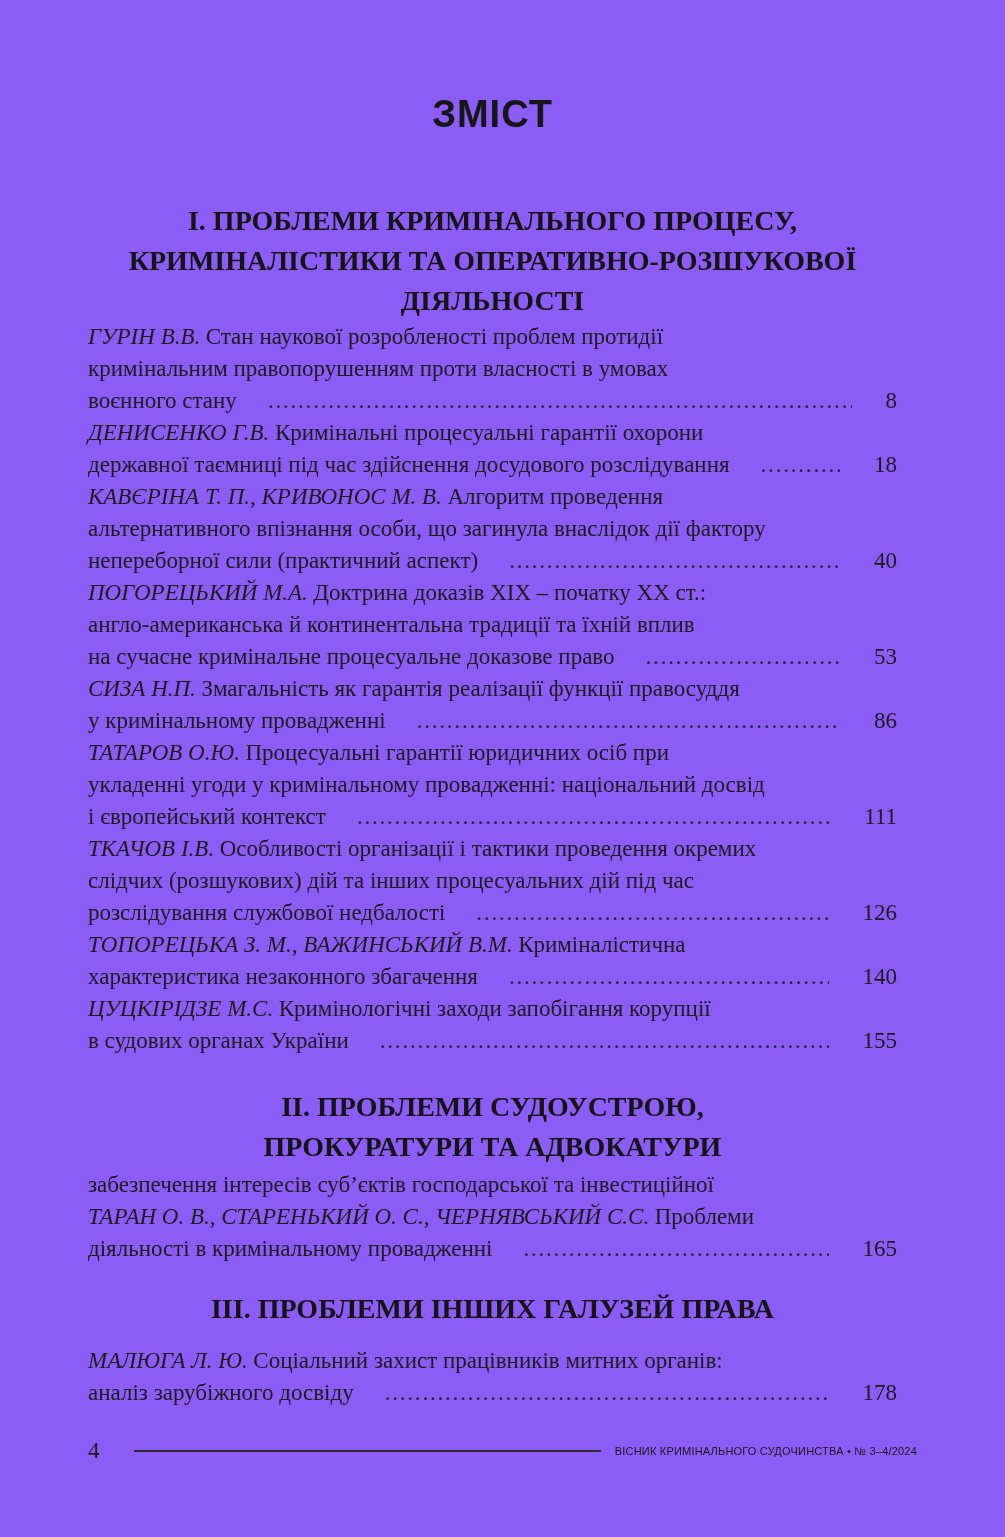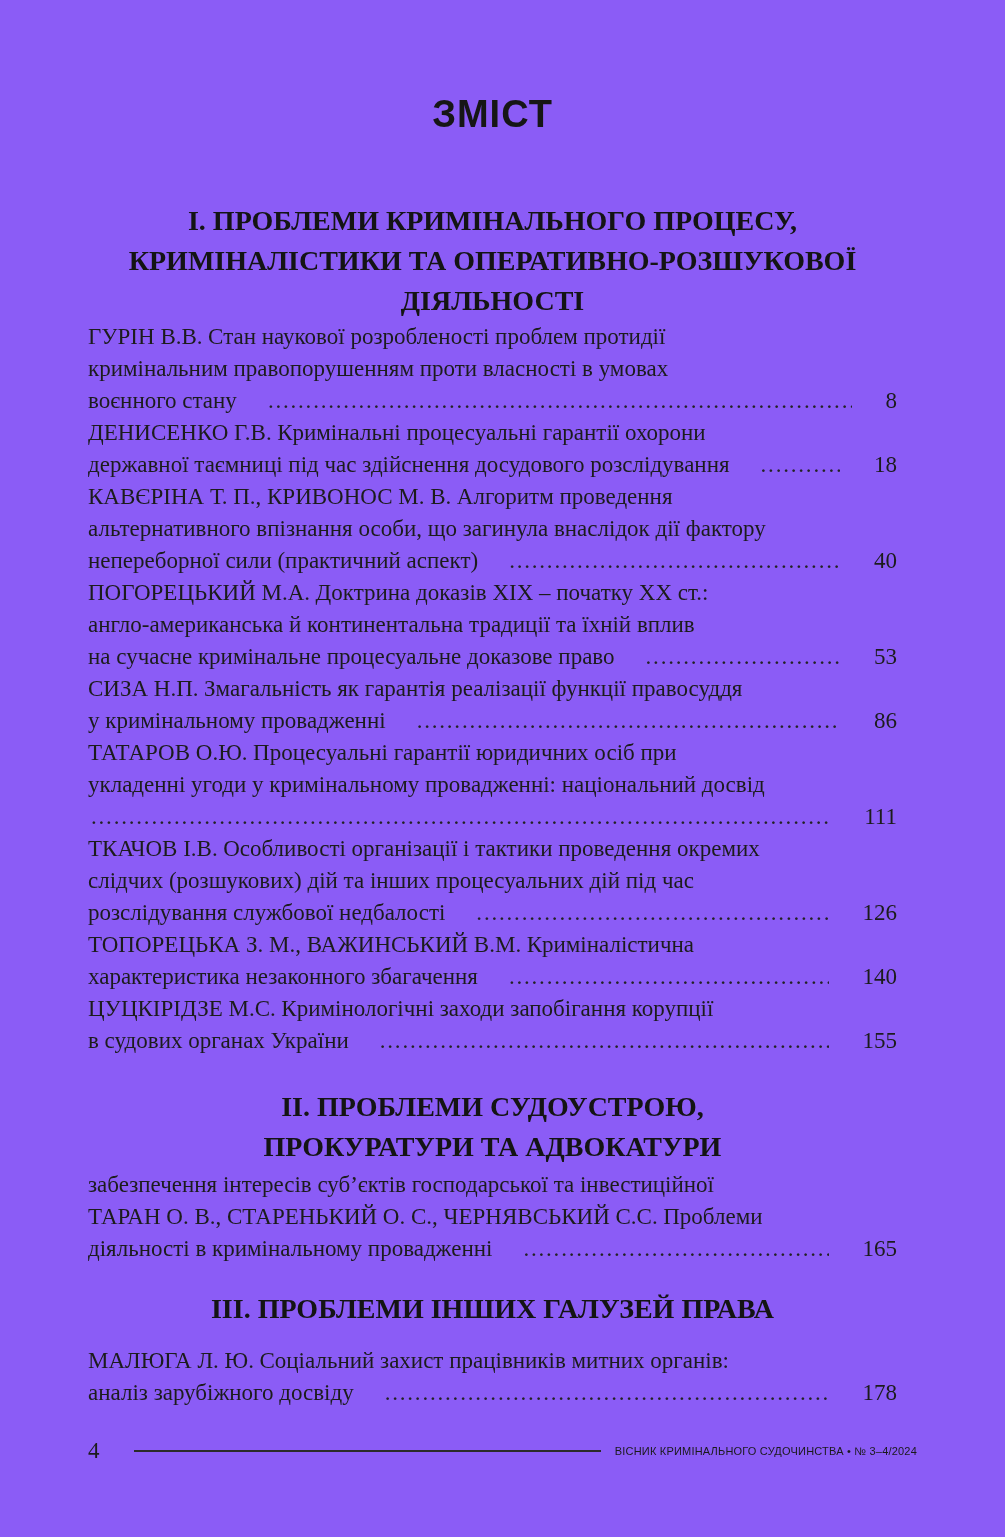--- a/index.html
+++ b/index.html
@@ -41,21 +41,21 @@
   .sec2 { margin-top: 30px; margin-bottom: 2px; }
   .sec3 { margin-top: 24px; margin-bottom: 16px; }
   .entries {
     font-size: 23px;
     line-height: 32px;
     color: #1c1c1c;
   }
   .sec1-entries { margin-top: 0px; }
   .eline { white-space: nowrap; }
   .eline.last { display: flex; align-items: flex-end; gap: 28px; }
-  .authors { padding-right: 0.24em; margin-top: 29px; }
+  .authors { font-style: italic; padding-right: 0.24em; margin-top: 29px; }
   .dots {
     flex: 1 1 auto;
     overflow: hidden;
     white-space: nowrap;
     margin-left: 3px;
     min-width: 0;
   }
   .dots::after {
     content: "..........................................................................................................................................................";
     letter-spacing: 1.8px;
@@ -151,20 +151,21 @@
           <span>у кримінальному провадженні</span>
           <span class="dots"></span>
           <span class="page-num">86</span>
         </div>
       </div>
 
       <div class="entry">
         <div class="eline"><span class="authors">ТАТАРОВ О.Ю.</span><span>Процесуальні гарантії юридичних осіб при</span></div>
         <div class="eline">укладенні угоди у кримінальному провадженні: національний досвід</div>
         <div class="eline last">
+          <span>і європейський контекст</span>
           <span class="dots"></span>
           <span class="page-num">111</span>
         </div>
       </div>
 
       <div class="entry">
         <div class="eline"><span class="authors">ТКАЧОВ І.В.</span><span>Особливості організації і тактики проведення окремих</span></div>
         <div class="eline">слідчих (розшукових) дій та інших процесуальних дій під час</div>
         <div class="eline last">
           <span>розслідування службової недбалості</span>

